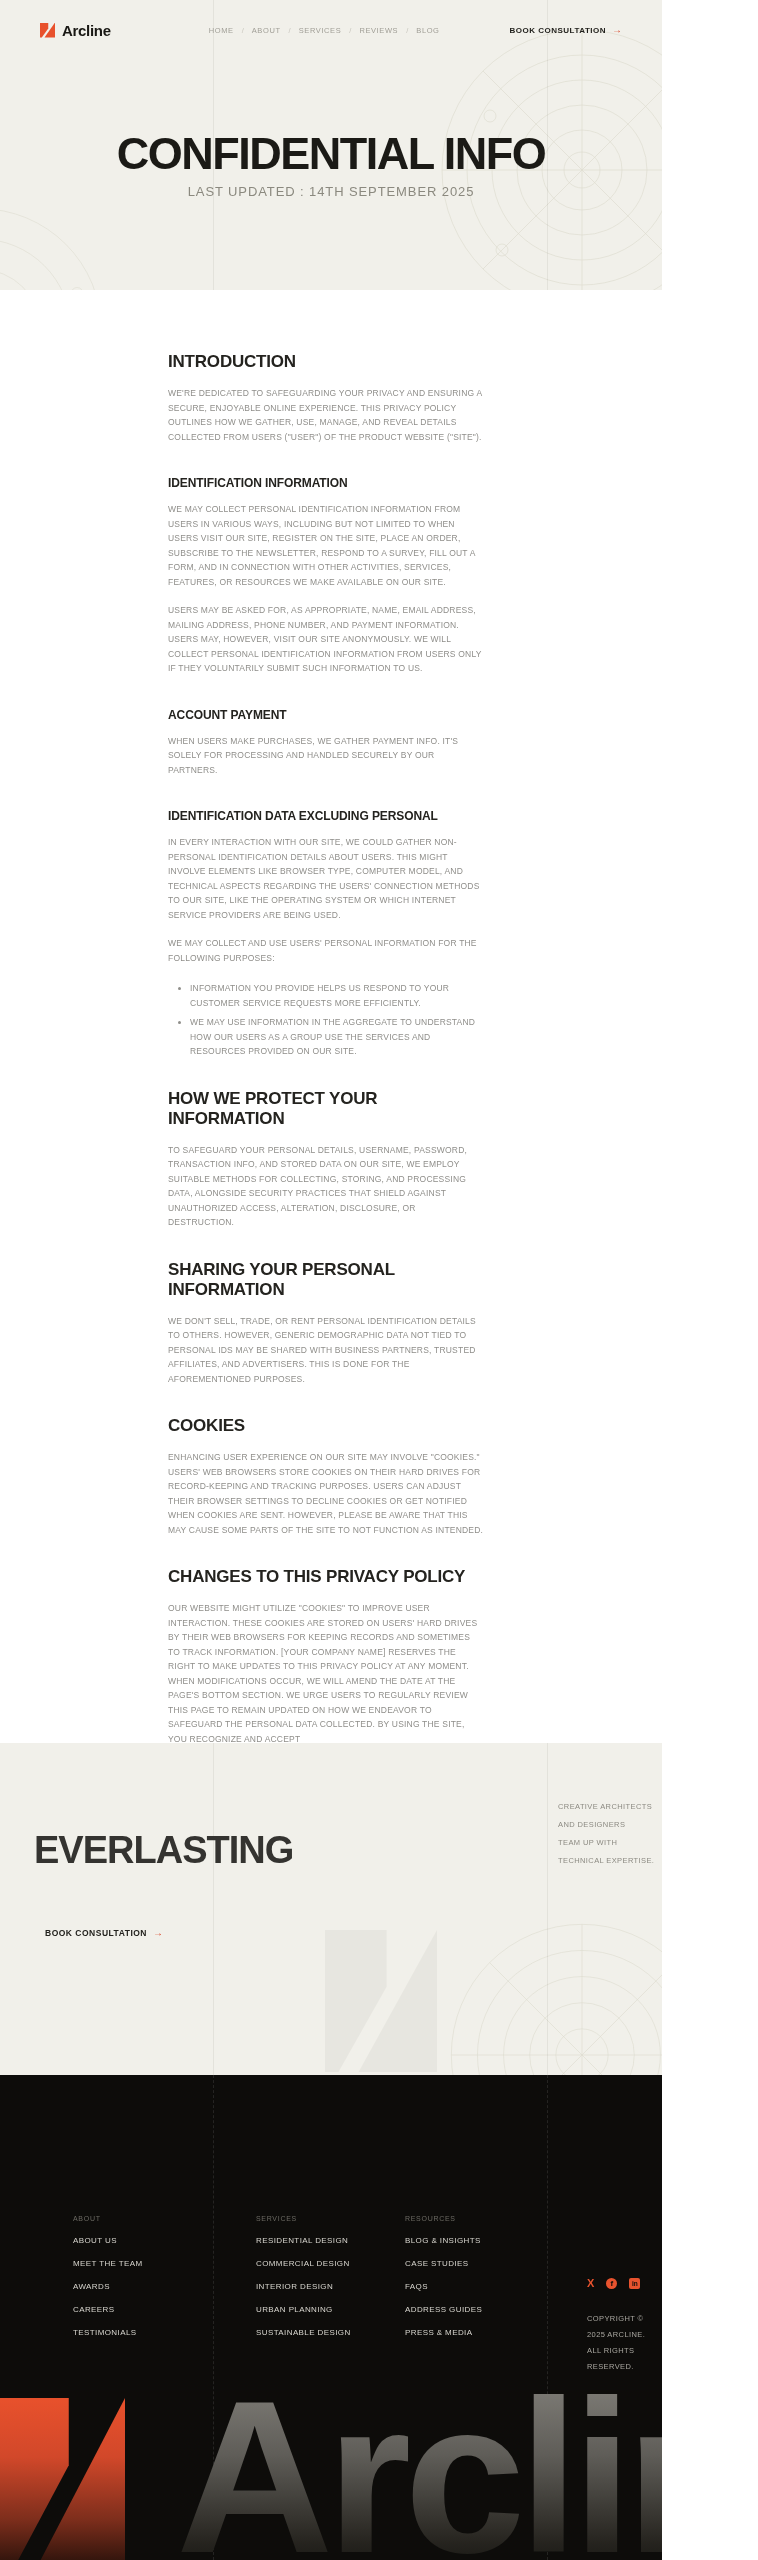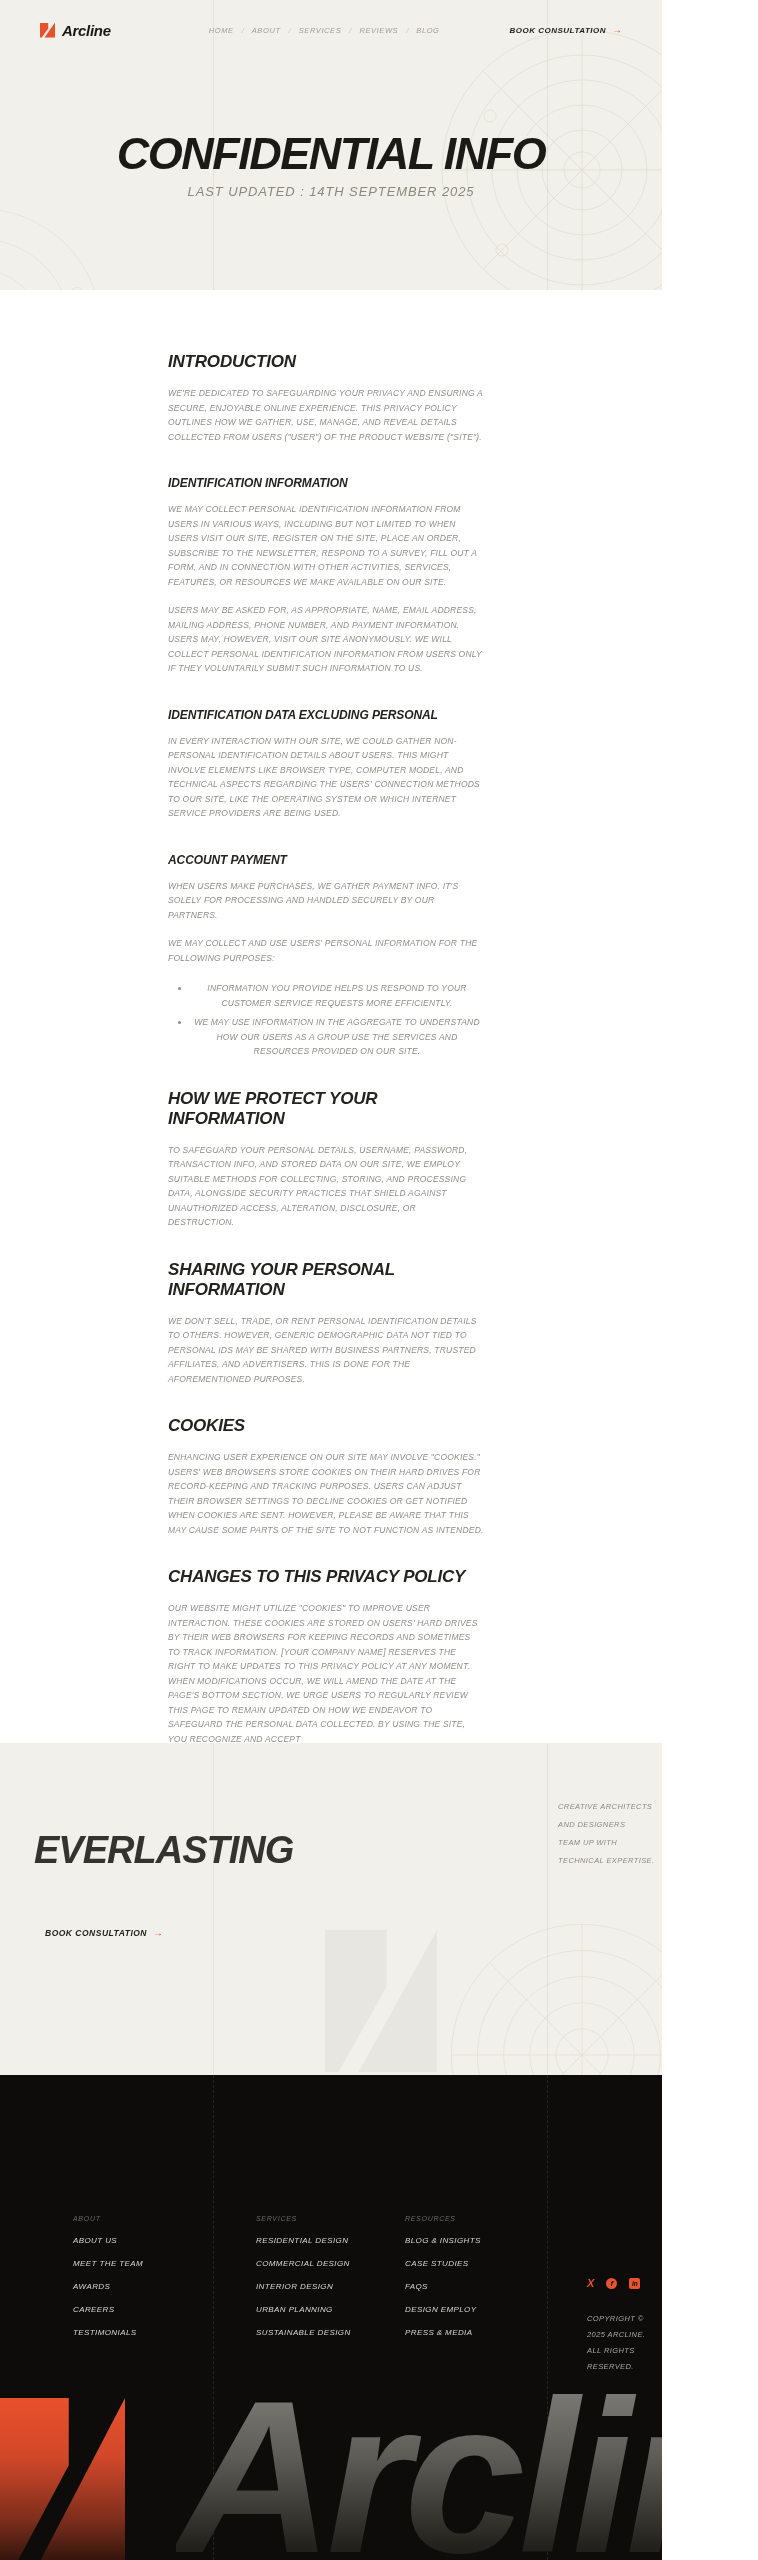--- a/index.html
+++ b/index.html
@@ -1,18 +1,18 @@
 <!DOCTYPE html>
 <html><head>
 <meta charset="utf-8">
 <style>
   * { margin:0; padding:0; box-sizing:border-box; }
   html,body { background:#ffffff; }
   body { font-family:"Liberation Sans", sans-serif; }
-  .page { position:relative; width:662px; height:2560px; overflow:hidden; background:#86efac;font-style:italic; }
+  .page { position:relative; width:662px; height:2560px; overflow:hidden; background:#86efac; }
 
   
   .hero-wrap { position:relative; height:290px; background:#F1F0EA; overflow:hidden; }
   .vline { position:absolute; top:0; bottom:0; width:1px; background:rgba(40,38,30,0.07); z-index:1; }
   .vline.v1 { left:213px; } .vline.v2 { left:547px; }
 
   .site-header { position:relative; z-index:3; display:flex; align-items:center; height:60px; }
   .logo { display:flex; align-items:center; margin-left:40px; text-decoration:none; cursor:pointer; }
   .mark { position:relative; width:15px; height:15px; }
   .mark i { position:absolute; inset:0; display:block; }
@@ -37,21 +37,21 @@
   .deco-hero-left { left:-150px; bottom:-170px; }
   .deco-cta-right { right:-60px; bottom:-120px; }
 
   
   .content { position:relative; height:1453px; background:#ffffff; overflow:hidden; padding:62px 178px 0 168px; }
   .policy-section h2 { font-size:17px; font-weight:600; color:#24231F; letter-spacing:-0.2px; margin:30px 0 14px; }
   .policy-section h3 { font-size:12px; font-weight:600; color:#24231F; letter-spacing:-0.1px; margin:32px 0 12px; }
   .policy-section:first-child h2 { margin-top:0; }
   .policy-section p { font-size:8.5px; line-height:14.5px; letter-spacing:0.2px; color:#8F8E8A; margin:0 0 14px; }
   .policy-section ul { margin:16px 0 14px; padding-left:22px; }
-  .policy-section li { font-size:8.5px; line-height:14.5px; letter-spacing:0.2px; color:#8F8E8A; margin-bottom:5px;text-align:center; }
+  .policy-section li { font-size:8.5px; line-height:14.5px; letter-spacing:0.2px; color:#8F8E8A; margin-bottom:5px; }
 
   
   .cta { position:relative; height:332px; background:#F1F0EA; overflow:hidden; }
   .cta-title { position:absolute; left:34px; top:47px; z-index:2; font-size:38px; font-weight:600; letter-spacing:-1px; line-height:40px; color:#343330; }
   .cta-note { position:absolute; left:558px; top:55px; z-index:2; font-size:7.5px; line-height:18px; letter-spacing:0.4px; color:#8C8A82; }
   .cta-book { position:absolute; left:45px; top:185px; z-index:2; display:flex; align-items:center; text-decoration:none; cursor:pointer; }
   .cta-book .bl-text { font-size:8.5px; font-weight:700; letter-spacing:0.5px; color:#23221E; }
   .cta-mark { position:absolute; left:325px; top:187px; width:112px; height:142px; z-index:1; }
   .cta-mark i { background:#E7E6E0; }
 
@@ -145,26 +145,26 @@
       <section class="policy-section">
         <h2>INTRODUCTION</h2>
         <p>WE'RE DEDICATED TO SAFEGUARDING YOUR PRIVACY AND ENSURING A SECURE, ENJOYABLE ONLINE EXPERIENCE. THIS PRIVACY POLICY OUTLINES HOW WE GATHER, USE, MANAGE, AND REVEAL DETAILS COLLECTED FROM USERS ("USER") OF THE PRODUCT WEBSITE ("SITE").</p>
       </section>
       <section class="policy-section">
         <h3>IDENTIFICATION INFORMATION</h3>
         <p>WE MAY COLLECT PERSONAL IDENTIFICATION INFORMATION FROM USERS IN VARIOUS WAYS, INCLUDING BUT NOT LIMITED TO WHEN USERS VISIT OUR SITE, REGISTER ON THE SITE, PLACE AN ORDER, SUBSCRIBE TO THE NEWSLETTER, RESPOND TO A SURVEY, FILL OUT A FORM, AND IN CONNECTION WITH OTHER ACTIVITIES, SERVICES, FEATURES, OR RESOURCES WE MAKE AVAILABLE ON OUR SITE.</p>
         <p>USERS MAY BE ASKED FOR, AS APPROPRIATE, NAME, EMAIL ADDRESS, MAILING ADDRESS, PHONE NUMBER, AND PAYMENT INFORMATION. USERS MAY, HOWEVER, VISIT OUR SITE ANONYMOUSLY. WE WILL COLLECT PERSONAL IDENTIFICATION INFORMATION FROM USERS ONLY IF THEY VOLUNTARILY SUBMIT SUCH INFORMATION TO US.</p>
       </section>
       <section class="policy-section">
+        <h3>ACCOUNT PAYMENT</h3>
+        <p>WHEN USERS MAKE PURCHASES, WE GATHER PAYMENT INFO. IT'S SOLELY FOR PROCESSING AND HANDLED SECURELY BY OUR PARTNERS.</p>
+      </section>
+      <section class="policy-section">
         <h3>IDENTIFICATION DATA EXCLUDING PERSONAL</h3>
         <p>IN EVERY INTERACTION WITH OUR SITE, WE COULD GATHER NON-PERSONAL IDENTIFICATION DETAILS ABOUT USERS. THIS MIGHT INVOLVE ELEMENTS LIKE BROWSER TYPE, COMPUTER MODEL, AND TECHNICAL ASPECTS REGARDING THE USERS' CONNECTION METHODS TO OUR SITE, LIKE THE OPERATING SYSTEM OR WHICH INTERNET SERVICE PROVIDERS ARE BEING USED.</p>
-      </section>
-      <section class="policy-section">
-        <h3>ACCOUNT PAYMENT</h3>
-        <p>WHEN USERS MAKE PURCHASES, WE GATHER PAYMENT INFO. IT'S SOLELY FOR PROCESSING AND HANDLED SECURELY BY OUR PARTNERS.</p>
       </section>
       <section class="policy-section">
         <p>WE MAY COLLECT AND USE USERS' PERSONAL INFORMATION FOR THE FOLLOWING PURPOSES:</p>
         <ul>
           <li>INFORMATION YOU PROVIDE HELPS US RESPOND TO YOUR CUSTOMER SERVICE REQUESTS MORE EFFICIENTLY.</li>
           <li>WE MAY USE INFORMATION IN THE AGGREGATE TO UNDERSTAND HOW OUR USERS AS A GROUP USE THE SERVICES AND RESOURCES PROVIDED ON OUR SITE.</li>
         </ul>
       </section>
       <section class="policy-section">
         <h2>HOW WE PROTECT YOUR INFORMATION</h2>
@@ -239,21 +239,21 @@
           <a class="f-link">COMMERCIAL DESIGN</a>
           <a class="f-link">INTERIOR DESIGN</a>
           <a class="f-link">URBAN PLANNING</a>
           <a class="f-link">SUSTAINABLE DESIGN</a>
         </div>
         <div class="f-col">
           <div class="f-title">RESOURCES</div>
           <a class="f-link">BLOG &amp; INSIGHTS</a>
           <a class="f-link">CASE STUDIES</a>
           <a class="f-link">FAQS</a>
-          <a class="f-link">DESIGN EMPLOY</a>
+          <a class="f-link">ADDRESS GUIDES</a>
           <a class="f-link">PRESS &amp; MEDIA</a>
         </div>
       </div>
 
     <div class="f-right">
       <div class="f-social">
           <a class="s-icon s-x">X</a>
           <a class="s-icon s-fb">f</a>
           <a class="s-icon s-in">in</a>
         </div>

